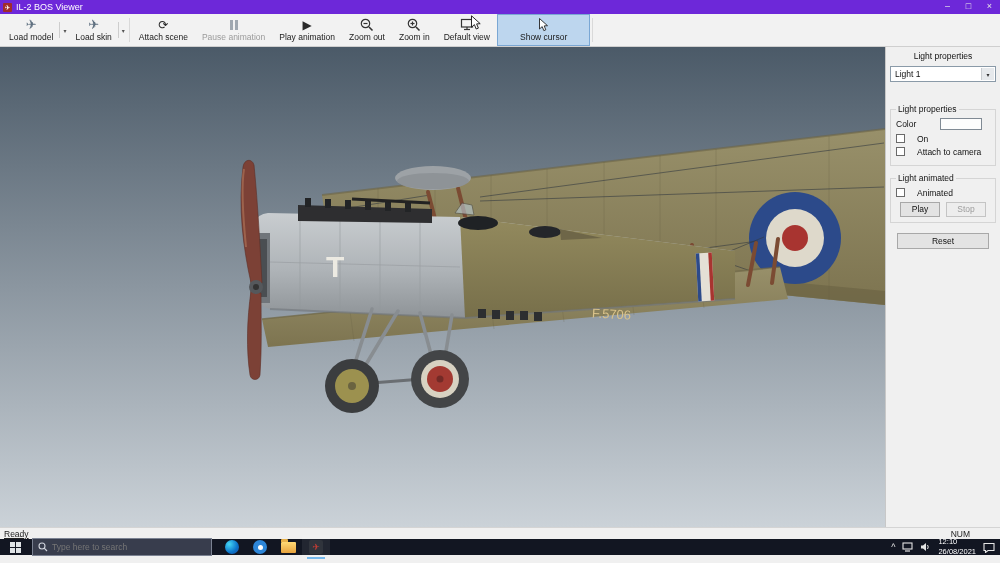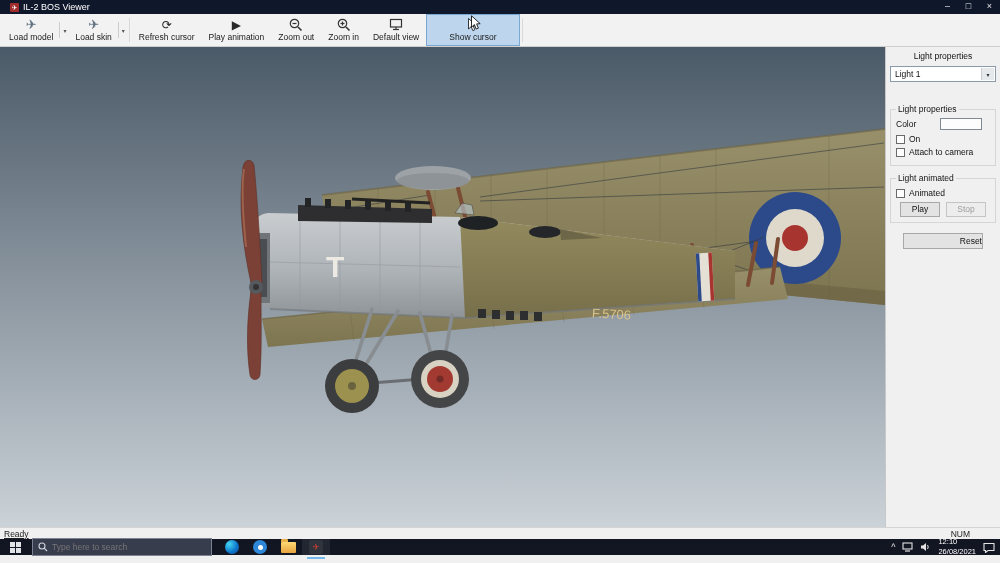--- a/index.html
+++ b/index.html
@@ -3,21 +3,21 @@
 <meta charset="utf-8">
 <style>
   * { box-sizing: border-box; margin: 0; padding: 0; }
   html,body { background:#000; }
   .screen {
     position: relative; width: 1000px; height: 563px; overflow: hidden;
     font-family: "Liberation Sans", sans-serif; background:#f0f0f0;
     -webkit-font-smoothing: antialiased;
   }
   
-  .titlebar { height:14px; background:#0f172a; color:#fff; display:flex; align-items:center; font-size:9px;padding-left:7px; }
+  .titlebar { height:14px; background:#6d28d9; color:#fff; display:flex; align-items:center; font-size:9px; }
   .app-icon { width:9px; height:9px; margin:0 4px 0 3px; background:#a02c2c; color:#fff;
               font-size:7px; line-height:9px; text-align:center; border-radius:1px; flex:0 0 auto; }
   .tb-title { flex:1; white-space:nowrap; }
   .wbtn { width:21px; height:14px; text-align:center; line-height:13px; font-size:9px; color:#e8e8e8; cursor:default; }
   
   .toolbar { height:33px; background:#f2f2f2; border-bottom:1px solid #cfcfcf; display:flex; align-items:stretch; padding-left:2px; }
   .tbtn { display:flex; flex-direction:column; align-items:center; justify-content:flex-start;
           padding:3px 7px 1px; font-size:8.5px; color:#1a1a1a; position:relative; min-width:42px; }
   .tbtn .ticon { height:15px; display:flex; align-items:center; justify-content:center; font-size:12px; color:#2a2a2a; }
   .tbtn .ticon.plane { font-size:13px; color:#5f7080; }
@@ -36,31 +36,31 @@
   
   .rpanel { width:115px; background:#f0f0f0; border-left:1px solid #c8c8c8; font-size:8.5px; color:#111; padding-top:2px; }
   .rp-title { text-align:center; padding:2px 0 5px; }
   .combo { margin:0 4px 22px; height:16px; background:#fff; border:1px solid #8a9aa8;
            display:flex; align-items:center; position:relative; padding-left:4px; }
   .combo .arrowbox { position:absolute; right:1px; top:1px; bottom:1px; width:13px; background:#e6e9ec;
                      border-left:1px solid #c8ccd0; display:flex; align-items:center; justify-content:center;
                      font-size:6px; color:#333; }
   fieldset { border:1px solid #d5d5d5; margin:0 4px 7px; padding:2px 5px 5px; }
   legend { padding:0 2px; font-size:8.5px; }
-  .chk { display:flex; align-items:flex-end; gap:4px; margin:3px 0; }
+  .chk { display:flex; align-items:flex-start; gap:12px; margin:3px 0; }
   .cbox { width:9px; height:9px; background:#fff; border:1px solid #6a6a6a; font-size:8px; line-height:8px;
           text-align:center; color:#1a1a1a; flex:0 0 auto; }
   .colorrow { display:flex; align-items:center; gap:24px; margin:2px 0 4px; }
   .swatch { width:42px; height:12px; background:#fdfdfd; border:1px solid #808a94; }
   .btnrow { display:flex; gap:6px; justify-content:center; margin-top:4px; }
   .pbtn { width:40px; height:15px; background:#e3e3e3; border:1px solid #a8a8a8; font-size:8.5px;
           text-align:center; line-height:13px; }
   .pbtn.dis { color:#9d9d9d; background:#ededed; border-color:#c4c4c4; }
-  .reset { display:block; margin:10px auto 0; width:80px; height:16px; background:#e3e3e3;
-           border:1px solid #a8a8a8; font-size:8.5px; line-height:14px; text-align:right; }
+  .reset { display:block; margin:10px auto 0; width:92px; height:16px; background:#e3e3e3;
+           border:1px solid #a8a8a8; font-size:8.5px; line-height:14px; text-align:center; }
   
   .statusbar { height:12px; background:#f0f0f0; border-top:1px solid #d4d4d4; font-size:8.5px;
                display:flex; align-items:center; padding:0 4px; color:#222; }
   .stat-left { flex:1;text-decoration:underline; }
   .num { margin-right:26px; }
   
   .taskbar { height:16px; background:#121622; display:flex; align-items:center; color:#e8e8e8; }
   .start { width:30px; height:24px; display:flex; align-items:center; justify-content:center; }
   .winlogo { display:grid; grid-template-columns:5px 5px; grid-template-rows:5px 5px; gap:1px; }
   .winlogo i { background:#dfe3e6; display:block; }
@@ -108,21 +108,30 @@
       <span class="drop">▾</span>
     </div>
     <div class="tbtn split">
       <span class="ticon plane">✈</span>
       <span>Load skin</span>
       <span class="drop">▾</span>
     </div>
     <div class="sep"></div>
     <div class="tbtn">
       <span class="ticon">⟳</span>
-      <span>Refresh cursor</span>
+      <span>Attach scene</span>
+    </div>
+    <div class="tbtn disabled">
+      <span class="ticon">
+          <span class="pbars">
+            <i></i>
+            <i></i>
+          </span>
+        </span>
+      <span>Pause animation</span>
     </div>
     <div class="tbtn">
       <span class="ticon">▶</span>
       <span>Play animation</span>
     </div>
     <div class="tbtn">
       <span class="ticon">
         <svg width="14" height="14" viewBox="0 0 14 14">
             <circle cx="5.5" cy="5.5" r="4.2" fill="none" stroke="#333" stroke-width="1.2"></circle>
             <line x1="9" y1="9" x2="12.5" y2="12.5" stroke="#333" stroke-width="1.6"></line>

